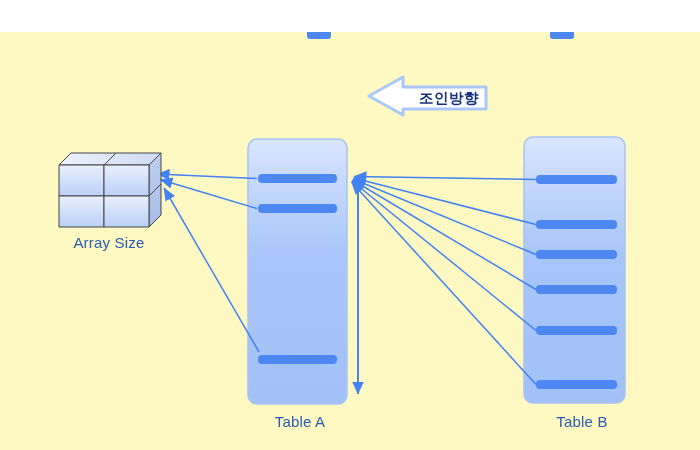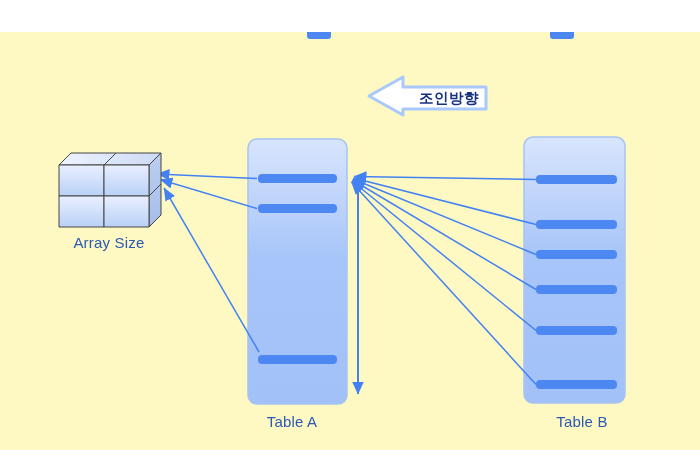--- a/index.html
+++ b/index.html
@@ -93,15 +93,15 @@
       <line x1="149" y1="164" x2="161" y2="152"></line>
       <rect x="59" y="133" width="45" height="31" fill="url(#gCell)"></rect>
       <rect x="104" y="133" width="45" height="31" fill="url(#gCell)"></rect>
       <rect x="59" y="164" width="45" height="31" fill="url(#gCell)"></rect>
       <rect x="104" y="164" width="45" height="31" fill="url(#gCell)"></rect>
     </g>
   </svg>
 
   <div class="label label-join" style="left:449px;top:66px;">조인방향</div>
   <div class="label label-array" style="left:109px;top:210px;">Array Size</div>
-  <div class="label" style="left:292px;top:389px;">Table A</div>
+  <div class="label" style="left:300px;top:389px;">Table A</div>
   <div class="label" style="left:582px;top:389px;">Table B</div>
 </div>
 
 </body></html>

